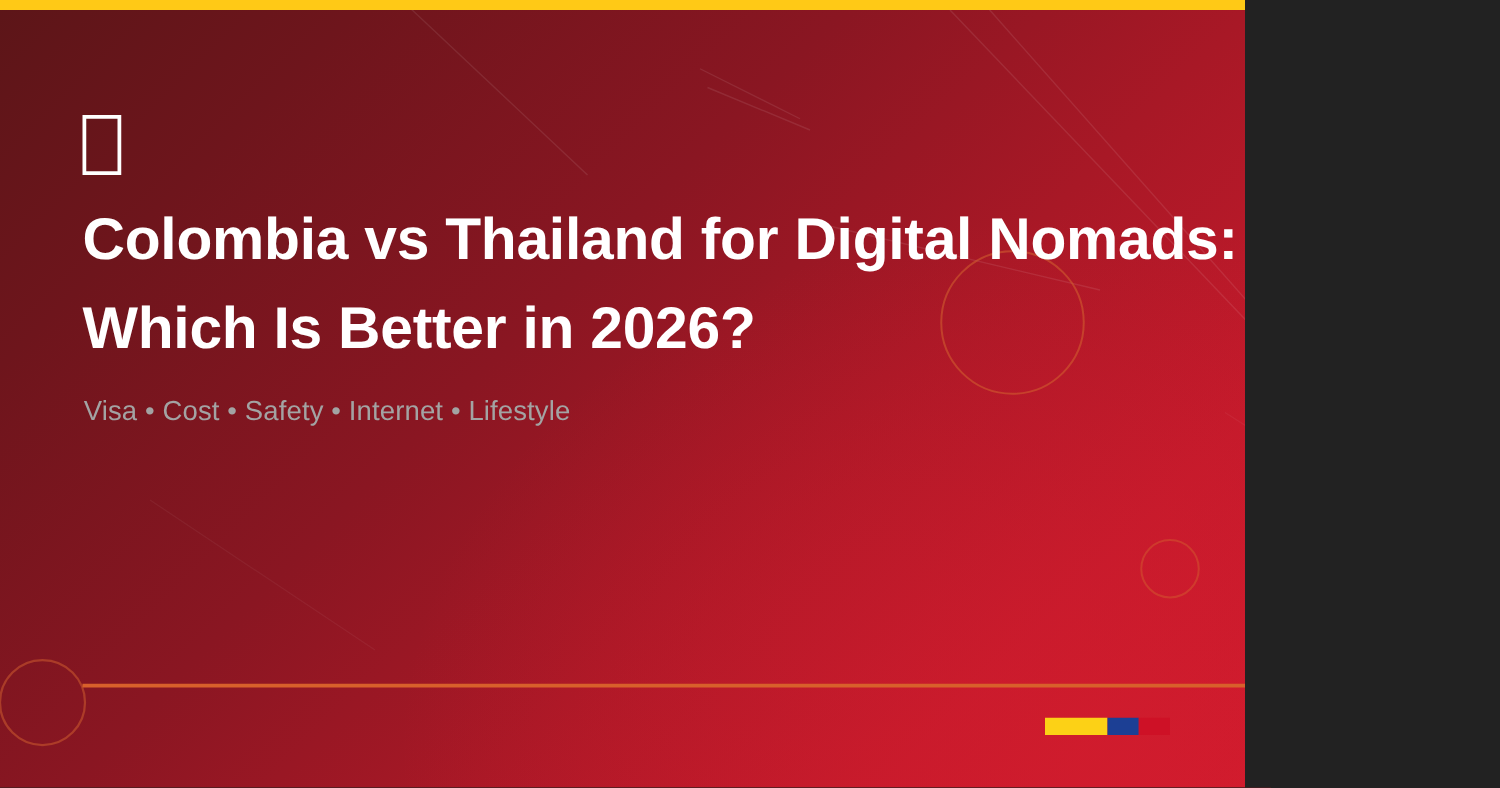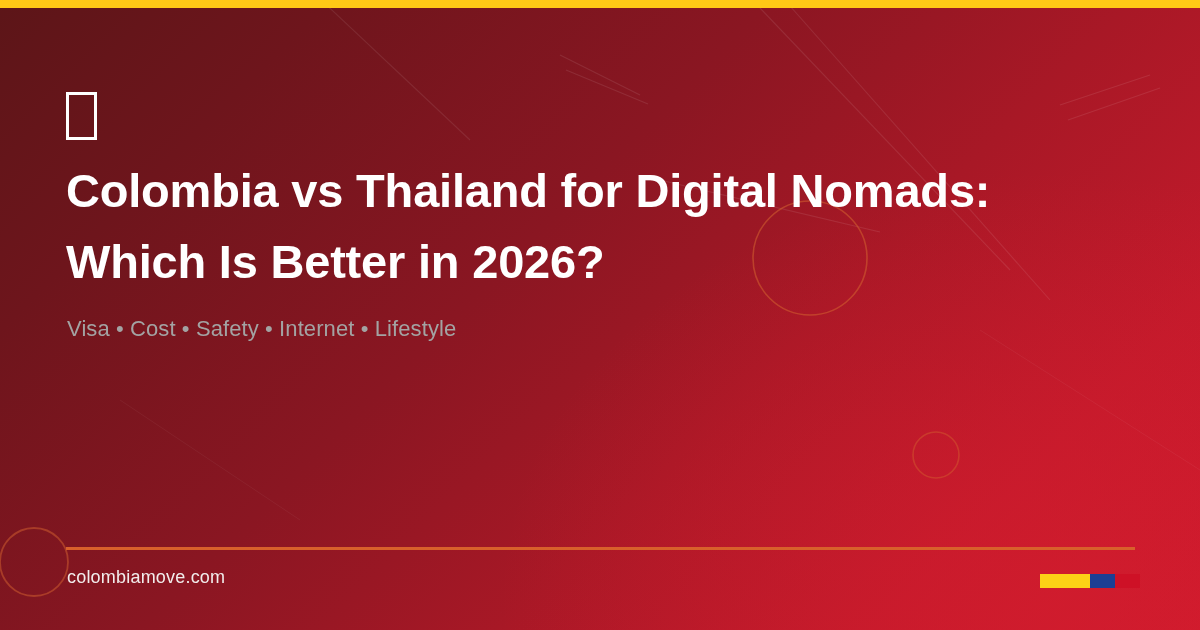--- a/index.html
+++ b/index.html
@@ -7,21 +7,21 @@
     margin: 0;
     padding: 0;
     background: #222;
   }
   body {
     font-family: "Liberation Sans", sans-serif;
   }
 
   .card {
     position: relative;
-    width: 1200px;
+    width: 996px;
     height: 630px;
     overflow: hidden;
     background: #8C1620;
     box-sizing: border-box;
   }
 
   
   .bg-gradient {
     position: absolute;
     inset: 0;
@@ -194,21 +194,20 @@
     <div class="emoji-badge"></div>
 
     <h1 class="headline">Colombia vs Thailand for Digital Nomads: Which Is Better in 2026?</h1>
 
     <p class="subtitle">Visa • Cost • Safety • Internet • Lifestyle</p>
 
   </div>
 
   <div class="rule"></div>
 
-  <p class="site">colombiamove.com</p>
 
   <div class="flag">
     <div class="flag-stripe flag-yellow"></div>
     <div class="flag-stripe flag-blue"></div>
     <div class="flag-stripe flag-red"></div>
   </div>
 
 </div>
 
 </body></html>

